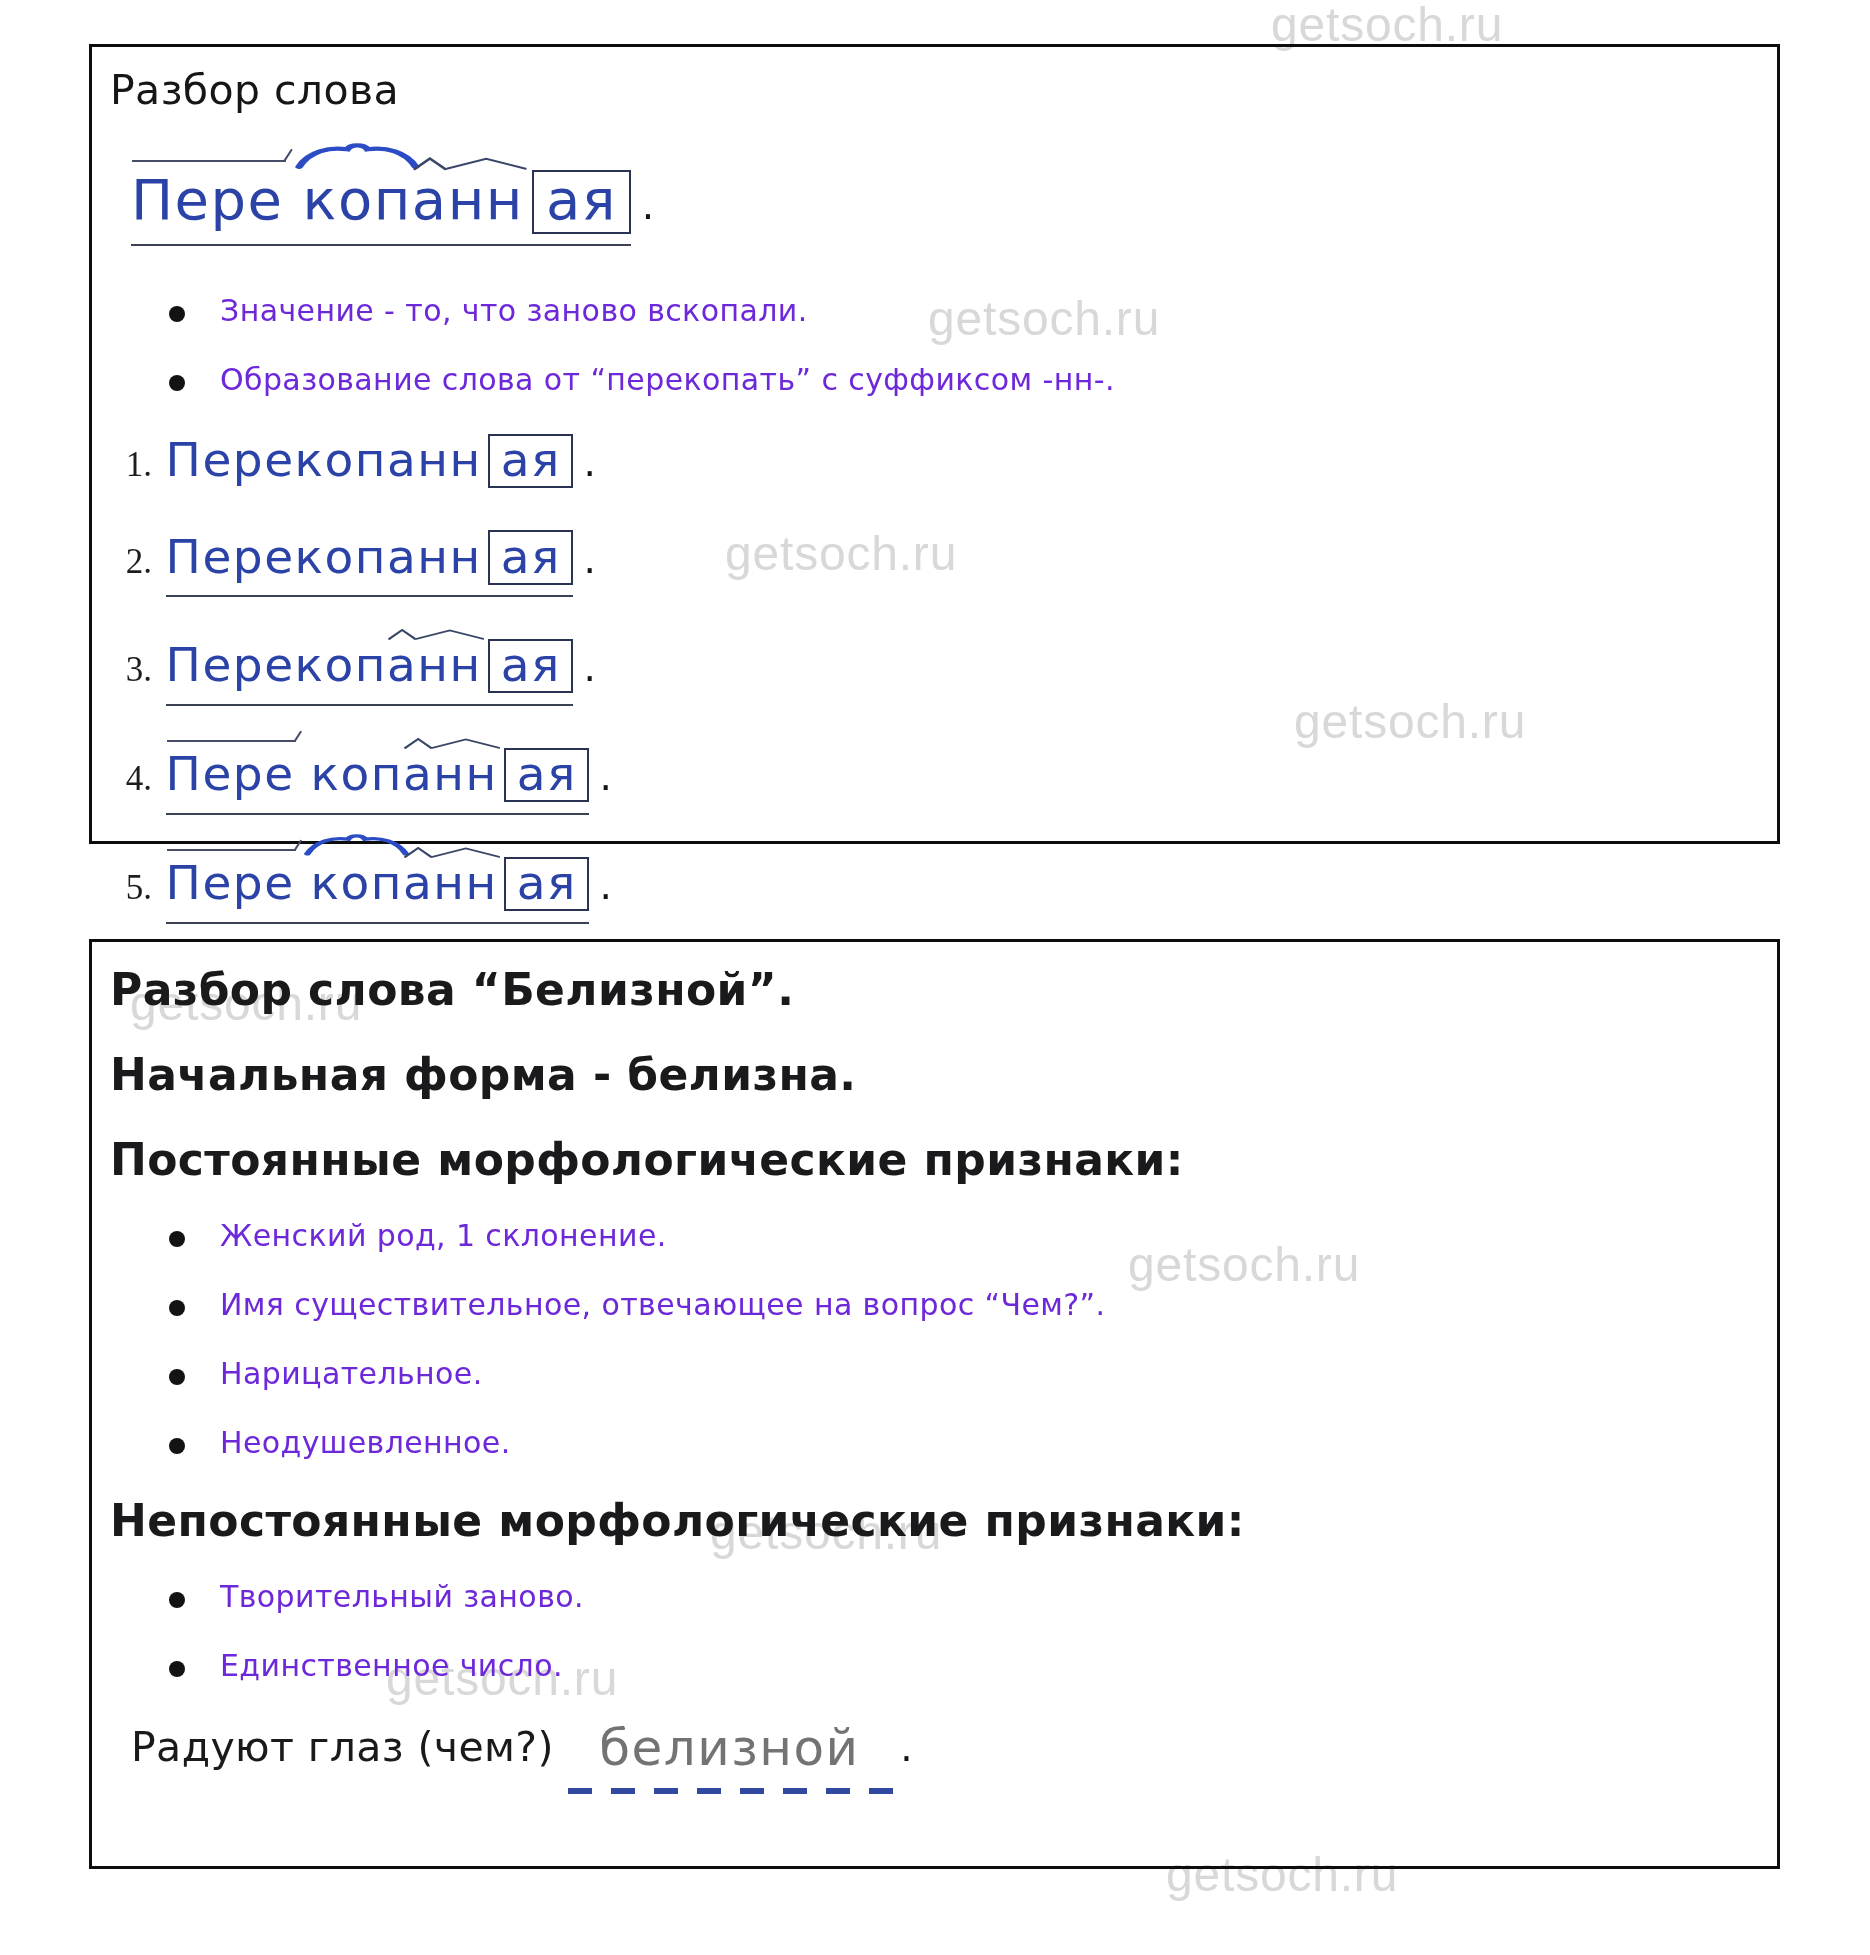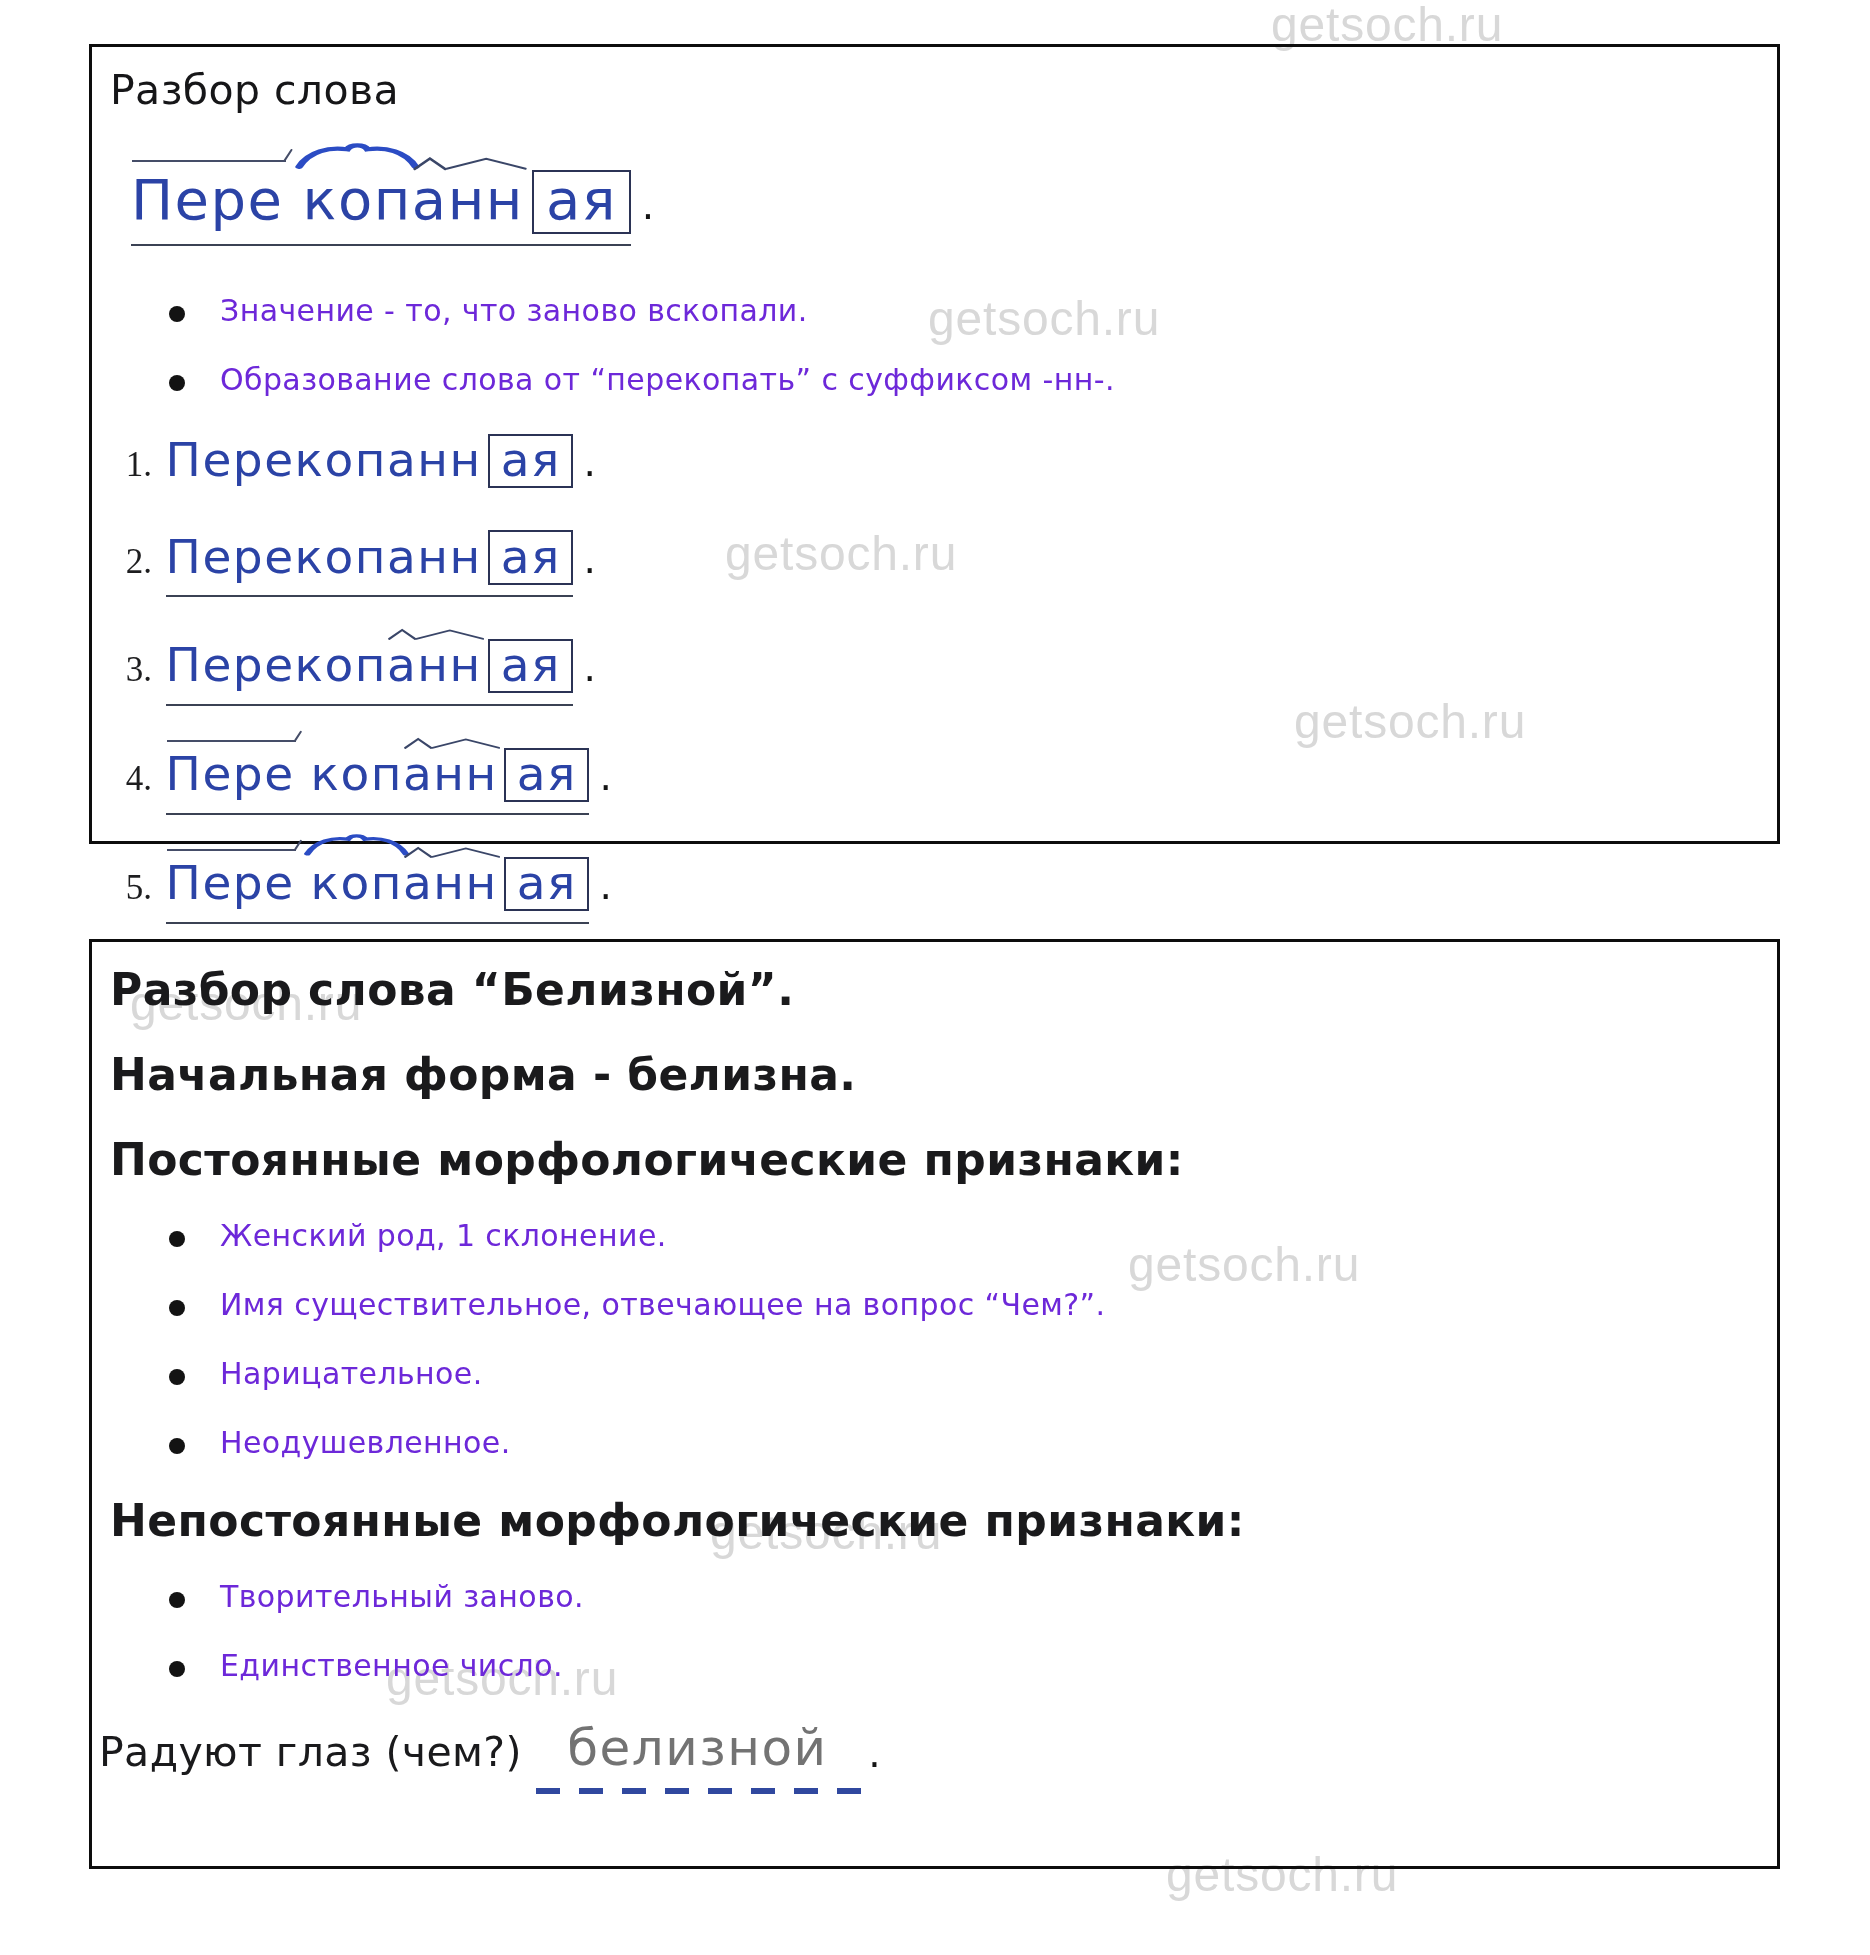--- a/index.html
+++ b/index.html
@@ -56,22 +56,22 @@
   .card1 .blist{margin-top:50px;}
   .steps{margin:19.6px 0 0 6px;}
   .step{display:flex;align-items:baseline;margin-bottom:42px;}
   .step-num{font-family:"Liberation Serif",serif;font-size:35px;color:#1d1d1f;
         width:54px;text-align:right;margin-right:13.6px;flex:0 0 auto;}
 
   
   .para{font-size:44px;letter-spacing:0.4px;color:#1a1a1c;margin:41px 0 0 18px;line-height:1.0;font-weight:bold;}
   .para.first{margin-top:25.6px;}
   .card2 .blist{margin-top:39px;}
-  .sentence{margin:42px 0 0 7px;font-size:41px;letter-spacing:0.4px;line-height:1.0;
-        display:flex;align-items:flex-end;}
+  .sentence{margin:42px 0 0 39px;font-size:41px;letter-spacing:0.4px;line-height:1.0;
+        display:flex;align-items:center;}
   .dashed-word{position:relative;font-size:50px;letter-spacing:1.5px;color:#737373;
         margin-left:19.6px;padding:0 21px 0 25.6px;}
   .dashed-word::after{content:"";position:absolute;left:-6px;right:-12px;bottom:-21px;height:5.3px;
         background:repeating-linear-gradient(90deg,#30489f 0 24px,transparent 24px 43px);}
   .sentence .word-period{margin-left:19.6px;}
 </style>
 </head>
 <body>
 
 <span class="wm" style="left:1271px;top:-3px">getsoch.ru</span>

